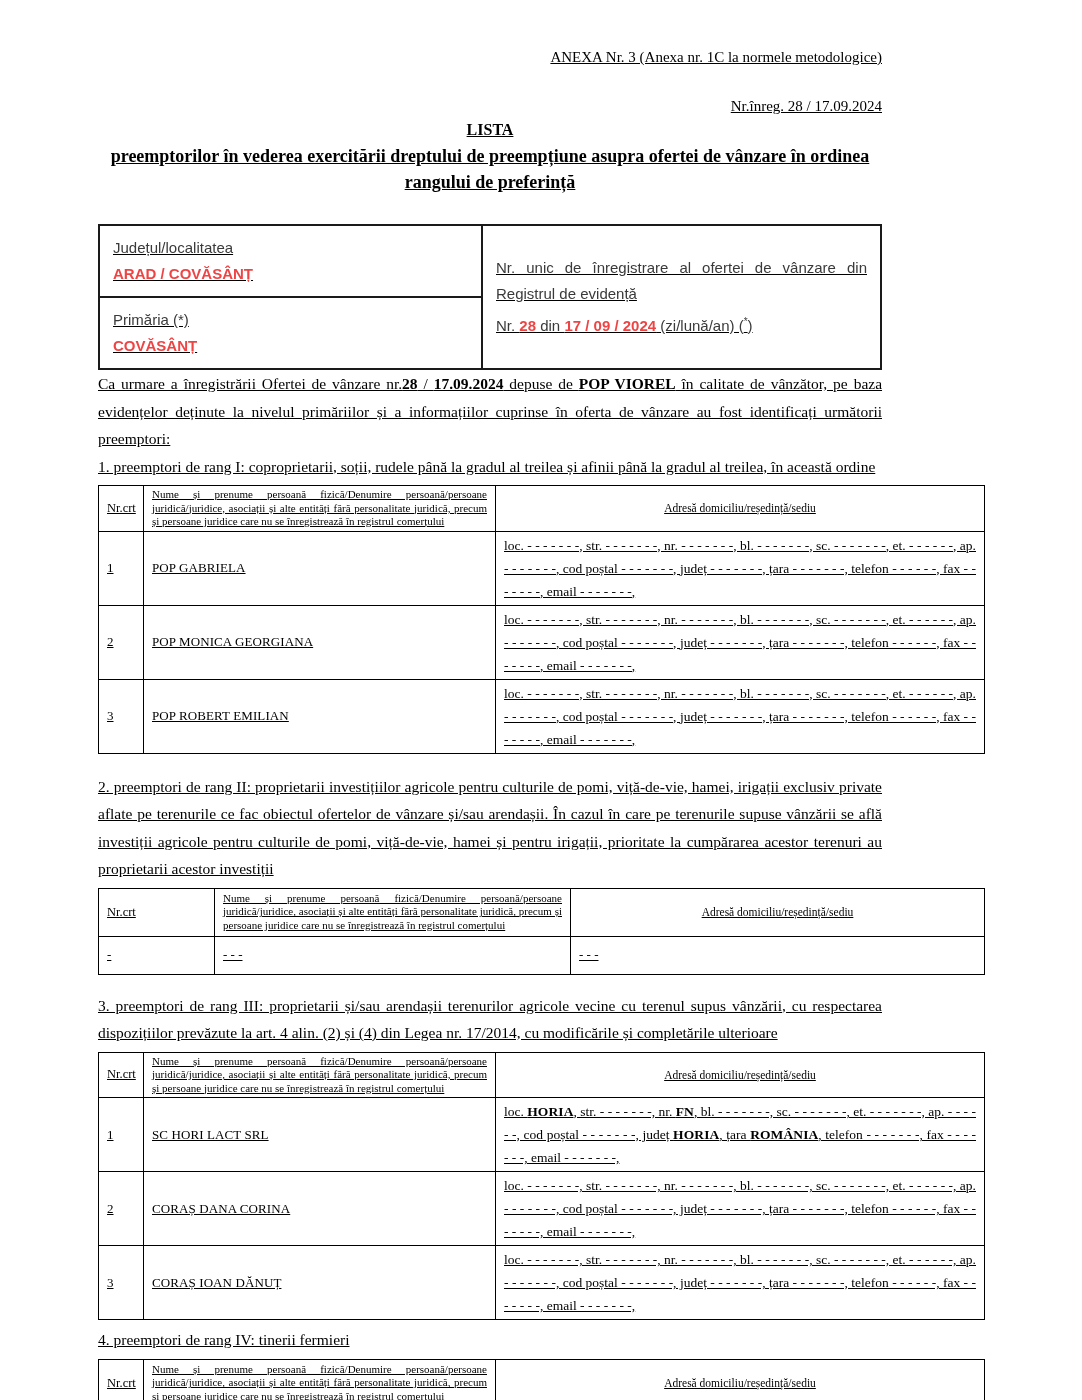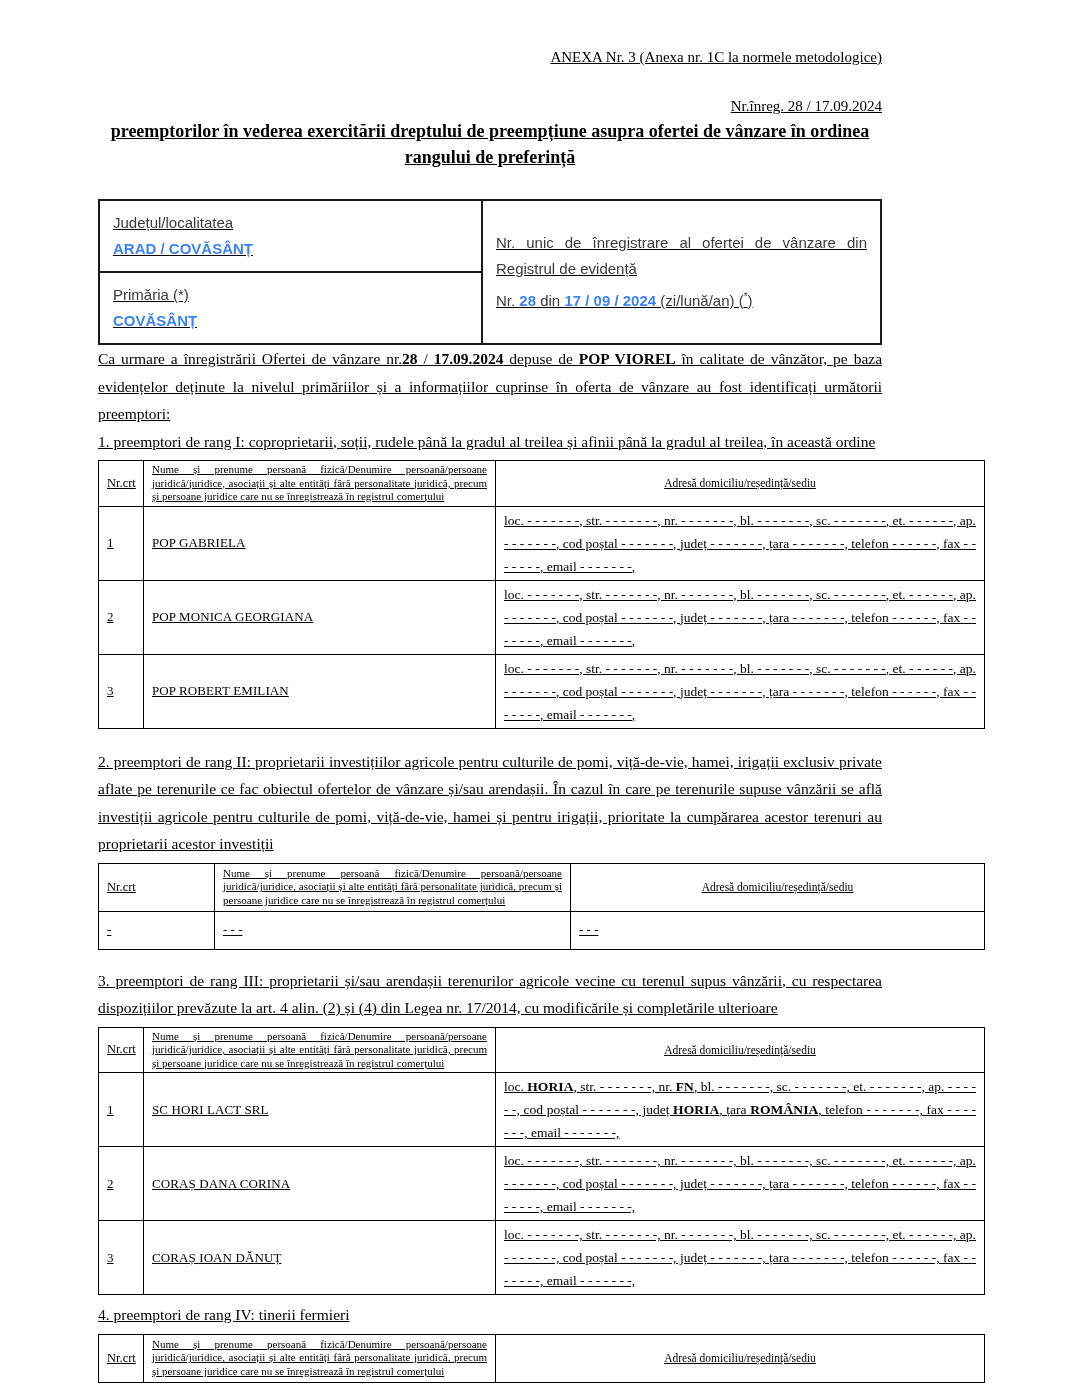--- a/index.html
+++ b/index.html
@@ -60,21 +60,21 @@
   table.info-table, table.info-table td { border: 2px solid #1a1a1a; }
   table.info-table td {
     vertical-align: middle;
     padding: 9px 13px;
     font-size: 15px;
     line-height: 26px;
   }
   td.info-left { width: 355px; }
   .info-reg-label { text-align: justify; }
   .info-reg-number { margin-top: 2px; }
-  .info-table b { color: #3b82f6; }
+  .info-table b { color: #ef4444; }
   sup { font-size: 10px; }
 
   
   .para {
     font-size: 15.5px;
     line-height: 27.5px;
     text-align: justify;
   }
   .intro { }
   .rank-heading { text-align: justify; }
@@ -122,20 +122,21 @@
   }
   td.cell-addr b, td.cell-name { letter-spacing: 0.1px; }
 </style>
 </head>
 <body>
 
 <div class="content">
 
   <p class="line-anexa">ANEXA Nr. 3 (Anexa nr. 1C la normele metodologice)</p>
   <p class="line-nrinreg">Nr.înreg. 28 / 17.09.2024</p>
+  <p class="doc-title">LISTA</p>
   <p class="doc-subtitle">preemptorilor în vederea exercitării dreptului de preempțiune asupra ofertei de vânzare în ordinea rangului de preferință</p>
 
   <table class="info-table">
     <tbody>
         <tr>
       <td class="info-left">
         <div>Județul/localitatea</div>
         <div><b>ARAD / COVĂSÂNȚ</b></div>
       </td>
       <td rowspan="2">

